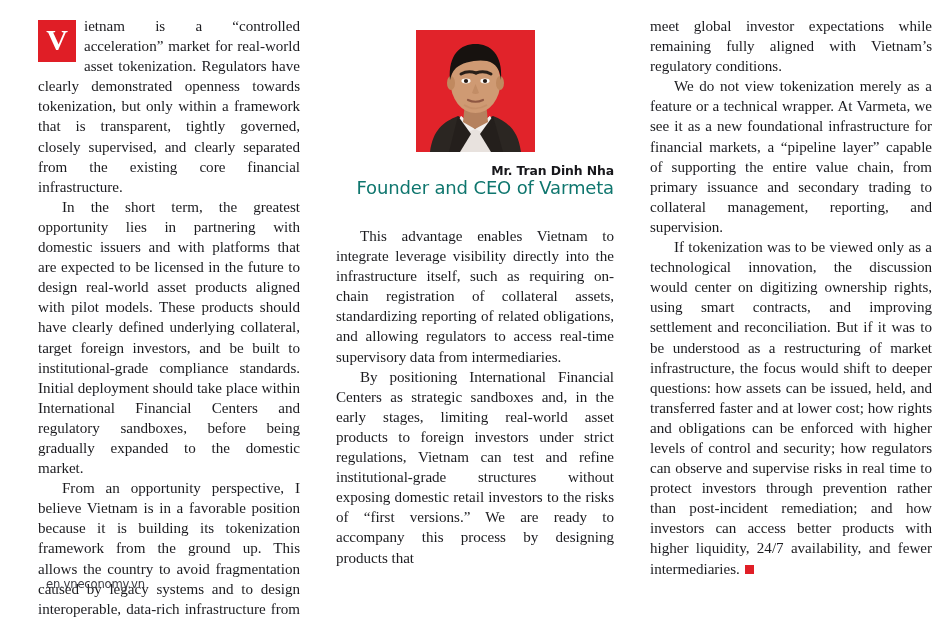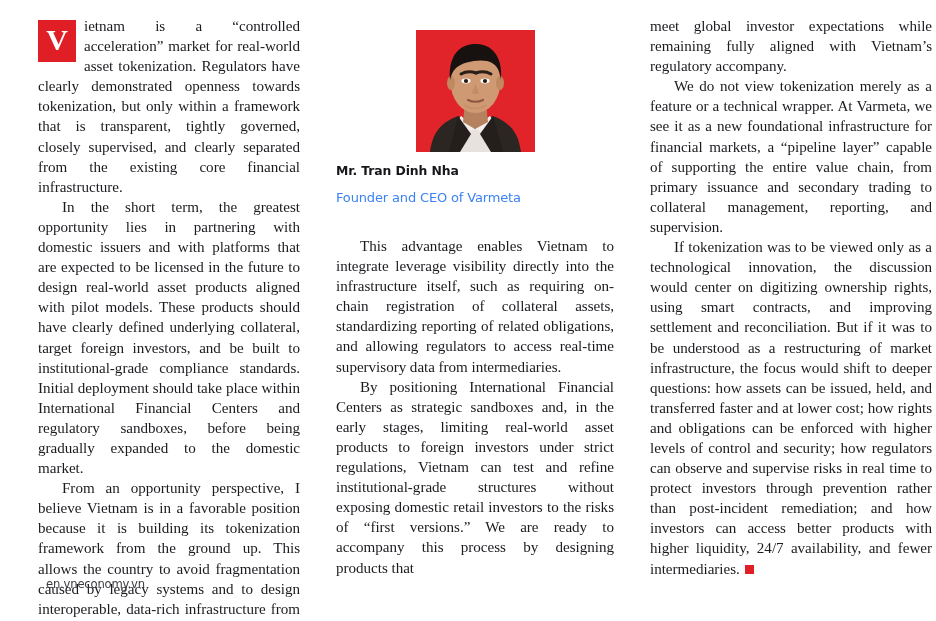--- a/index.html
+++ b/index.html
@@ -75,21 +75,21 @@
     color: #ffffff;
     font-family: "Liberation Serif", "DejaVu Serif", serif;
     font-weight: bold;
     font-size: 30px;
     line-height: 30px;
   }
 
   
   .portrait-wrap {
     width: 100%;
-    text-align: left;
+    text-align: right;
     margin: 14px 0 0 0;
   }
   .portrait {
     width: 119px;
     height: 122px;
     margin: 0 auto;
     background: #e1232a;
     position: relative;
     overflow: hidden;
     display: block;
@@ -99,25 +99,25 @@
   .cap-name {
     margin-top: 11px;
     font-family: "DejaVu Sans", "Liberation Sans", sans-serif;
     font-weight: bold;
     font-size: 12.4px;
     line-height: 16px;
     color: #17171b;
     letter-spacing: -0.1px;
   }
   .cap-role {
-    margin-top: 11px;
+    margin-top: 1px;
     font-family: "DejaVu Sans", "Liberation Sans", sans-serif;
-    font-size: 13px;
+    font-size: 18px;
     line-height: 16px;
-    color: #3b82f6;
+    color: #0f766e;
     font-weight: normal;
     letter-spacing: -0.15px;
   }
   .mid-body-gap { height: 30px; }
 
   
   .endmark {
     display: inline-block;
     width: 9px;
     height: 9px;
@@ -226,21 +226,21 @@
         <div class="cap-role">Founder and CEO of Varmeta</div>
       </div>
 
       <div class="mid-body-gap"></div>
 
       <p class="body">This advantage enables Vietnam to integrate leverage visibility directly into the infrastructure itself, such as requiring on-chain registration of collateral assets, standardizing reporting of related obligations, and allowing regulators to access real-time supervisory data from intermediaries.</p>
       <p class="body">By positioning International Financial Centers as strategic sandboxes and, in the early stages, limiting real-world asset products to foreign investors under strict regulations, Vietnam can test and refine institutional-grade structures without exposing domestic retail investors to the risks of “first versions.” We are ready to accompany this process by designing products that</p>
     </div>
 
     <div class="col col-right">
-      <p class="body first">meet global investor expectations while remaining fully aligned with Vietnam’s regulatory accompany.</p>
+      <p class="body first">meet global investor expectations while remaining fully aligned with Vietnam’s regulatory conditions.</p>
       <p class="body">We do not view tokenization merely as a feature or a technical wrapper. At Varmeta, we see it as a new foundational infrastructure for financial markets, a “pipeline layer” capable of supporting the entire value chain, from primary issuance and secondary trading to collateral management, reporting, and supervision.</p>
       <p class="body"><span>If tokenization was to be viewed only as a technological innovation, the discussion would center on digitizing ownership rights, using smart contracts, and improving settlement and reconciliation. But if it was to be understood as a restructuring of market infrastructure, the focus would shift to deeper questions: how assets can be issued, held, and transferred faster and at lower cost; how rights and obligations can be enforced with higher levels of control and security; how regulators can observe and supervise risks in real time to protect investors through prevention rather than post-incident remediation; and how investors can access better products with higher liquidity, 24/7 availability, and fewer intermediaries.</span><span class="endmark"></span></p>
     </div>
 
   </div>
 
   <div class="footer">
     <div class="footer-left">en.vneconomy.vn</div>
   </div>
 

